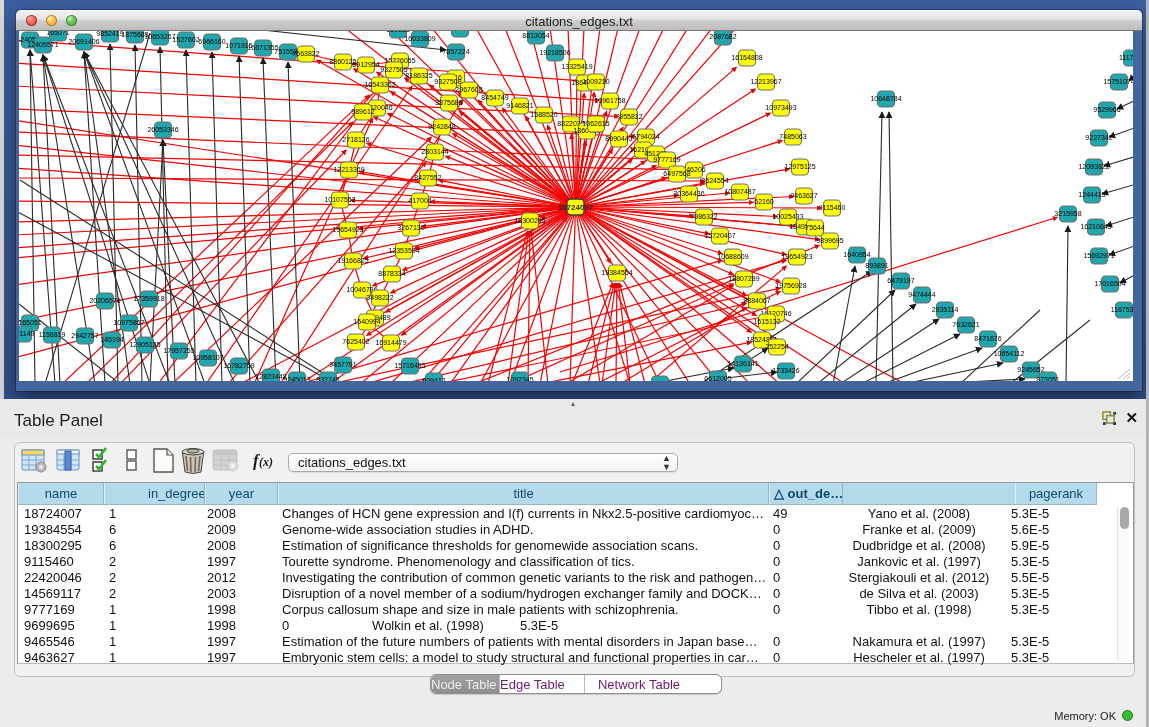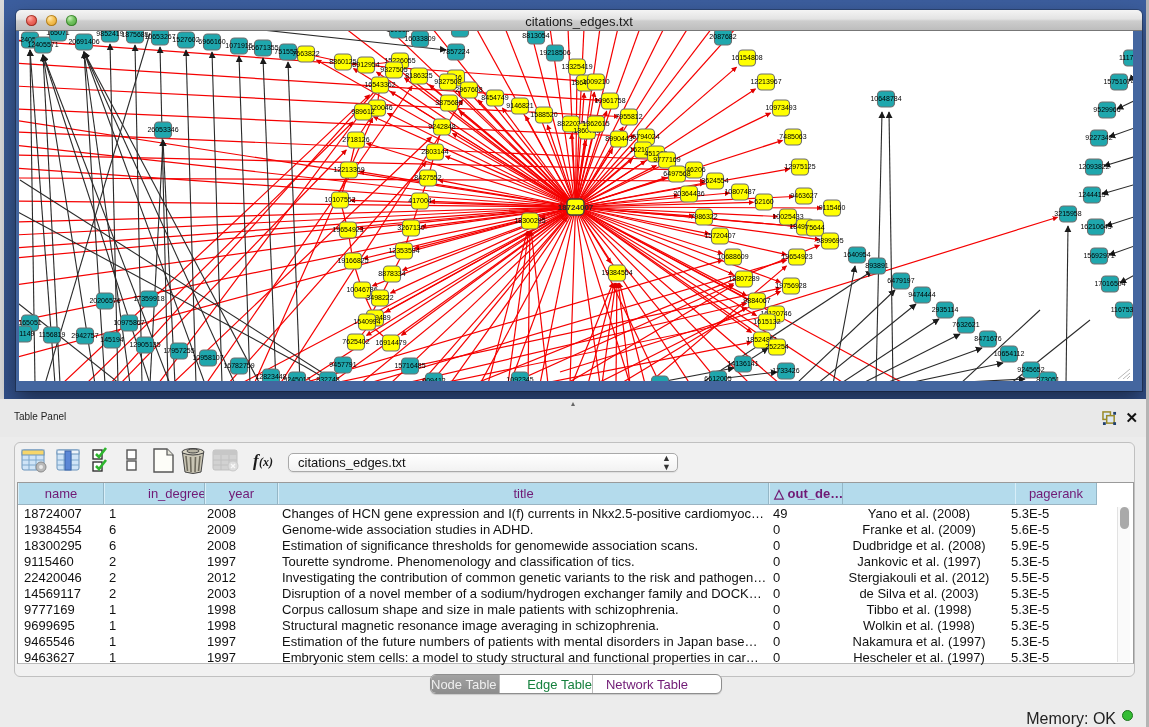--- a/index.html
+++ b/index.html
@@ -17,55 +17,55 @@
   font-size:13px; color:#1a1a1a; }
 .tl { position:absolute; top:5px; width:11px; height:11px; border-radius:50%; }
 .tl.r { left:10px; background:radial-gradient(circle at 35% 30%, #ffb0a8 0%, #ee6a5f 40%, #d3443a 100%); box-shadow:inset 0 0 0 1px rgba(120,20,10,.6); }
 .tl.y { left:30px; background:radial-gradient(circle at 35% 30%, #ffe9b0 0%, #f5c153 40%, #dd9f2f 100%); box-shadow:inset 0 0 0 1px rgba(140,90,0,.6); }
 .tl.g { left:50px; background:radial-gradient(circle at 35% 30%, #c8f0b8 0%, #72c360 40%, #4da23c 100%); box-shadow:inset 0 0 0 1px rgba(30,100,20,.6); }
 .canvas { position:absolute; left:3px; top:21px; width:1114px; height:350px; background:#fff; }
 .grip { position:absolute; right:3px; bottom:2px; width:14px; height:12px; opacity:.6; }
 
 .panel { position:absolute; left:0; top:399px; width:1149px; height:328px; background:#ececec; }
 .panel .phead { position:absolute; left:0; top:0; width:100%; height:38px; background:#e9e9e9; }
-.panel .phead .lbl { position:absolute; left:14px; top:12px; font-size:10px; color:#1e1e1e; }
+.panel .phead .lbl { position:absolute; left:14px; top:12px; font-size:17px; color:#1e1e1e; }
 .appedge { position:absolute; right:0; top:0px; width:3px; height:727px; background:#b4b4b4; z-index:50; }
 .box { position:absolute; left:14px; top:43px; width:1121px; height:235px;
   background:#f1f1f1; border:1px solid #c0c0c0; border-radius:6px; }
 .toolbar { position:absolute; left:0; top:0; width:100%; height:38px; }
 .combo { position:absolute; left:273px; top:10px; width:390px; height:19px; background:linear-gradient(180deg,#ffffff,#f2f2f2);
   border:1px solid #a9a9a9; border-radius:5px; font-size:13px; color:#111; line-height:17px; padding-left:9px;
   box-shadow:0 1px 1px rgba(0,0,0,.08); }
 .combo .ud { position:absolute; right:6px; top:0px; font-size:9px; color:#333; line-height:9px; }
 .tbl { position:absolute; left:2px; top:39px; width:1117px; height:182px; background:#fff; border:1px solid #9a9a9a; border-bottom:1px solid #bbb; }
 .thead { position:absolute; left:0; top:0; width:1079px; height:22px; background:#b4dbec; display:flex;
-  font-size:13px; color:#701a75; border-bottom:1px solid #9ab4c2; }
+  font-size:13px; color:#0c4a6e; border-bottom:1px solid #9ab4c2; }
 .thead div { border-right:1px solid #94b6c6; border-left:1px solid #d8eef8; text-align:center; line-height:21px;
   overflow:hidden; white-space:nowrap; }
 .tbody { position:absolute; left:0; top:23px; width:1079px; font-size:13px; color:#111; }
 .tr { display:flex; height:16px; line-height:15px; white-space:nowrap; }
 .tr div { overflow:hidden; }
 .c1 { width:86px; padding-left:6px; }
 .c2 { width:101px; padding-left:5px; }
 .c3 { width:73px; padding-left:2px; }
 .c4 { width:491px; padding-left:4px; }
 .c5 { width:74px; padding-left:4px; }
 .c6 { width:166px; text-align:center; padding-right:14px; }
 .c7 { width:88px; padding-left:2px; }
 .h1 { width:86px; } .h2 { width:101px;padding-left:43px; } .h3 { width:73px; } .h4 { width:491px; }
 .h5 { width:74px; text-align:left!important; padding-left:4px;font-weight:bold; } .h6 { width:172px;margin-top:24px; } .h7 { width:82px; }
 .vscroll { position:absolute; right:3px; top:24px; width:13px; height:155px; background:#fafafa; border-left:1px solid #e2e2e2; }
 .vscroll .thumb { position:absolute; left:2px; top:0px; width:9px; height:22px; background:#a9a9a9; border-radius:5px; }
 .tabs { position:absolute; left:430px; top:275px; width:292px; height:20px; background:#fff;
   border:1px solid #8e8e8e; border-radius:6px; display:flex; font-size:13px; box-shadow:0 1px 1px rgba(0,0,0,.15); }
 .tabs .t1 { width:68px; background:linear-gradient(180deg,#a2a2a2,#8d8d8d); color:#efefef;
   border-radius:5px 0 0 5px; text-align:left; line-height:19px; }
-.tabs .t2 { width:94px; color:#15803d; text-align:right; line-height:19px; border-left:1px solid #bbb; border-right:1px solid #bbb; }
+.tabs .t2 { width:86px; color:#701a75; text-align:left; line-height:19px; border-left:1px solid #bbb; border-right:1px solid #bbb; }
 .tabs .t3 { width:108px; color:#701a75; text-align:center; line-height:19px; }
-.mem { position:absolute; right:33px; top:311px; font-size:16px; color:#222; }
+.mem { position:absolute; right:33px; top:311px; font-size:11px; color:#222; }
 .memdot { position:absolute; right:16px; top:311px; width:11px; height:11px; border-radius:50%;
   background:#35bd35; border:1px solid #1c741c; }
 .ficon { position:absolute; right:32px; top:12px; width:15px; height:14px; }
 .xicon { position:absolute; right:11px; top:10px; font-size:15px; font-weight:bold; color:#111; }
 .uparr { position:absolute; left:571px; top:0px; font-size:8px; color:#666; }
 </style></head>
 <body>
 <div class="desktop">
  <div class="leftstrip"></div>
  <div class="win">
@@ -775,21 +775,20 @@
             <div class="c3">1998</div>
             <div class="c4">Corpus callosum shape and size in male patients with schizophrenia.</div>
             <div class="c5">0</div>
             <div class="c6">Tibbo et al. (1998)</div>
             <div class="c7">5.3E-5</div>
           </div>
           <div class="tr">
             <div class="c1">9699695</div>
             <div class="c2">1</div>
             <div class="c3">1998</div>
-            <div class="c4">Structural magnetic resonance image averaging in schizophrenia.</div>
             <div class="c5">0</div>
             <div class="c6">Wolkin et al. (1998)</div>
             <div class="c7">5.3E-5</div>
           </div>
           <div class="tr">
             <div class="c1">9465546</div>
             <div class="c2">1</div>
             <div class="c3">1997</div>
             <div class="c4">Estimation of the future numbers of patients with mental disorders in Japan base…</div>
             <div class="c5">0</div>

